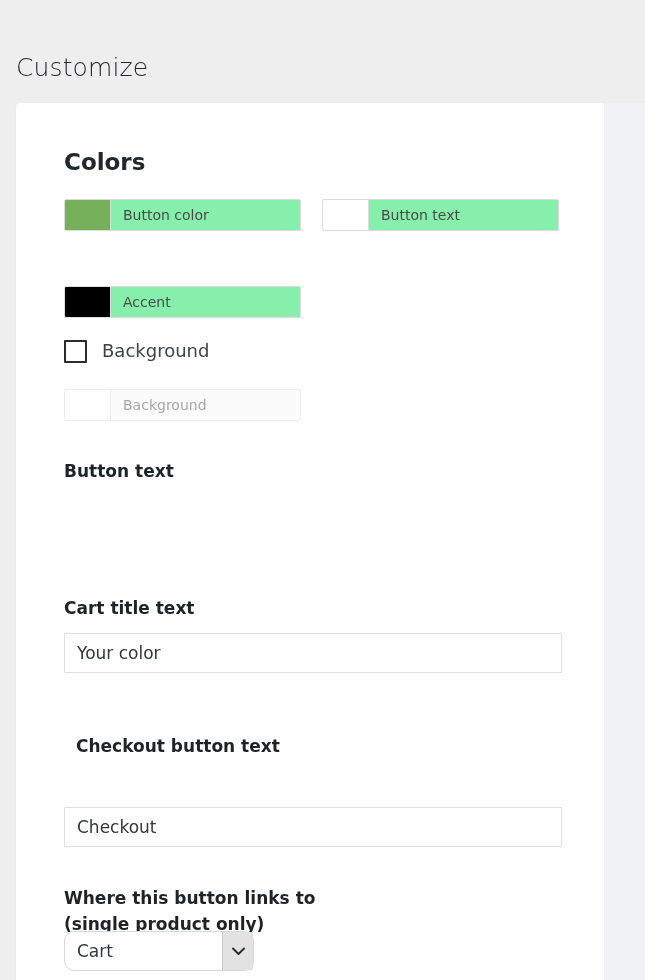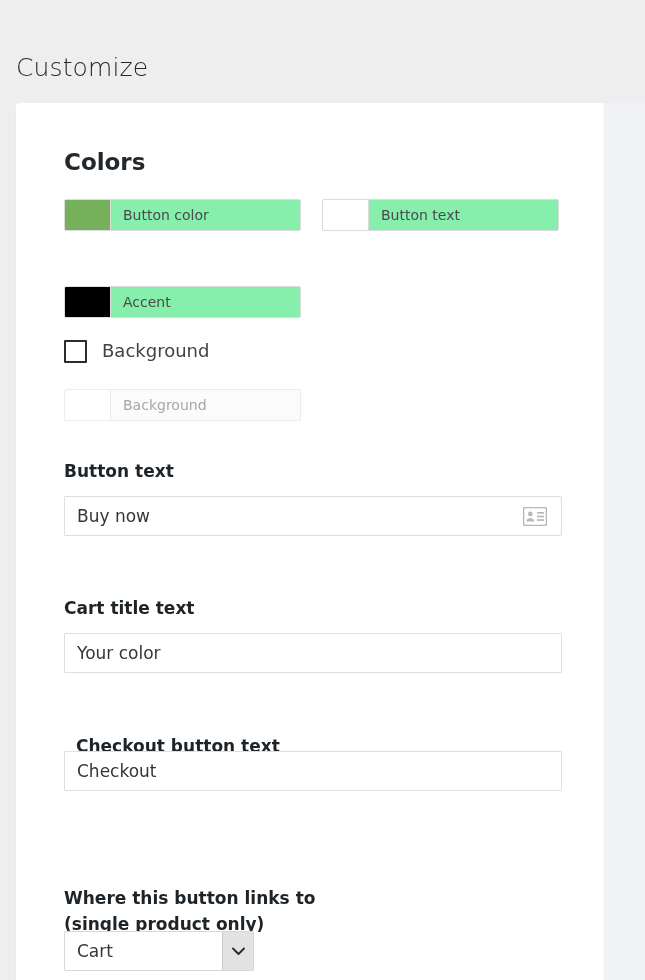--- a/index.html
+++ b/index.html
@@ -166,21 +166,21 @@
     font-size: 17px;
     color: #32373c;
   }
   .text-field .value { flex: 1; line-height: 38px; white-space: nowrap; }
 
   .lbl-button-text     { position: absolute; left: 0; top: 355px; }
   .fld-button-text     { top: 393px; }
   .lbl-cart-title      { position: absolute; left: 0; top: 492px; }
   .fld-cart-title      { top: 530px; }
   .lbl-checkout-button { position: absolute; left: 0; top: 630px; margin-left: 12px; }
-  .fld-checkout-button { top: 648px; }
+  .fld-checkout-button { top: 704px; }
   .lbl-button-links    { position: absolute; left: 0; top: 765px; width: 300px; margin-top: 17px; }
 
   
   .id-card-icon {
     margin-right: 14px;
     width: 24px;
     height: 19px;
     flex: 0 0 24px;
     display: block;
   }
@@ -190,21 +190,21 @@
     position: absolute;
     left: 0;
     top: 828px;
     width: 190px;
     height: 40px;
     border: 1px solid #d8d8d8;
     background: #ffffff;
     box-sizing: border-box;
     display: flex;
     align-items: stretch;
-    border-radius: 1px;
+    border-radius: 10px;
   }
   .select-value {
     flex: 1;
     display: flex;
     align-items: center;
     padding-left: 12px;
     font-size: 17px;
     color: #32373c;
     white-space: nowrap;
   }
@@ -250,31 +250,20 @@
       <div class="checkbox"></div>
       <div class="bg-check-label">Background</div>
     </div>
 
     <div class="color-field cf-background disabled">
       <div class="color-swatch" style="background:#ffffff"></div>
       <div class="color-placeholder">Background</div>
     </div>
 
     <div class="field-label lbl-button-text">Button text</div>
-    <div class="text-field fld-button-text">
-      <div class="value">Buy now</div>
-      <svg class="id-card-icon" viewBox="0 0 24 19" xmlns="http://www.w3.org/2000/svg">
-        <rect x="0.5" y="0.5" width="23" height="18" rx="2" fill="none" stroke="#b9b9b9" stroke-width="1.6"></rect>
-        <circle cx="7.3" cy="7" r="2.4" fill="#b9b9b9"></circle>
-        <path d="M3.4 14.6c0-2.2 1.8-3.5 3.9-3.5s3.9 1.3 3.9 3.5z" fill="#b9b9b9"></path>
-        <rect x="14" y="5" width="7" height="1.7" fill="#b9b9b9"></rect>
-        <rect x="14" y="8.6" width="7" height="1.7" fill="#b9b9b9"></rect>
-        <rect x="14" y="12.2" width="7" height="1.7" fill="#b9b9b9"></rect>
-      </svg>
-    </div>
 
     <div class="field-label lbl-cart-title">Cart title text</div>
     <div class="text-field fld-cart-title">
       <div class="value">Your color</div>
     </div>
 
     <div class="field-label lbl-checkout-button">Checkout button text</div>
     <div class="text-field fld-checkout-button">
       <div class="value">Checkout</div>
     </div>

